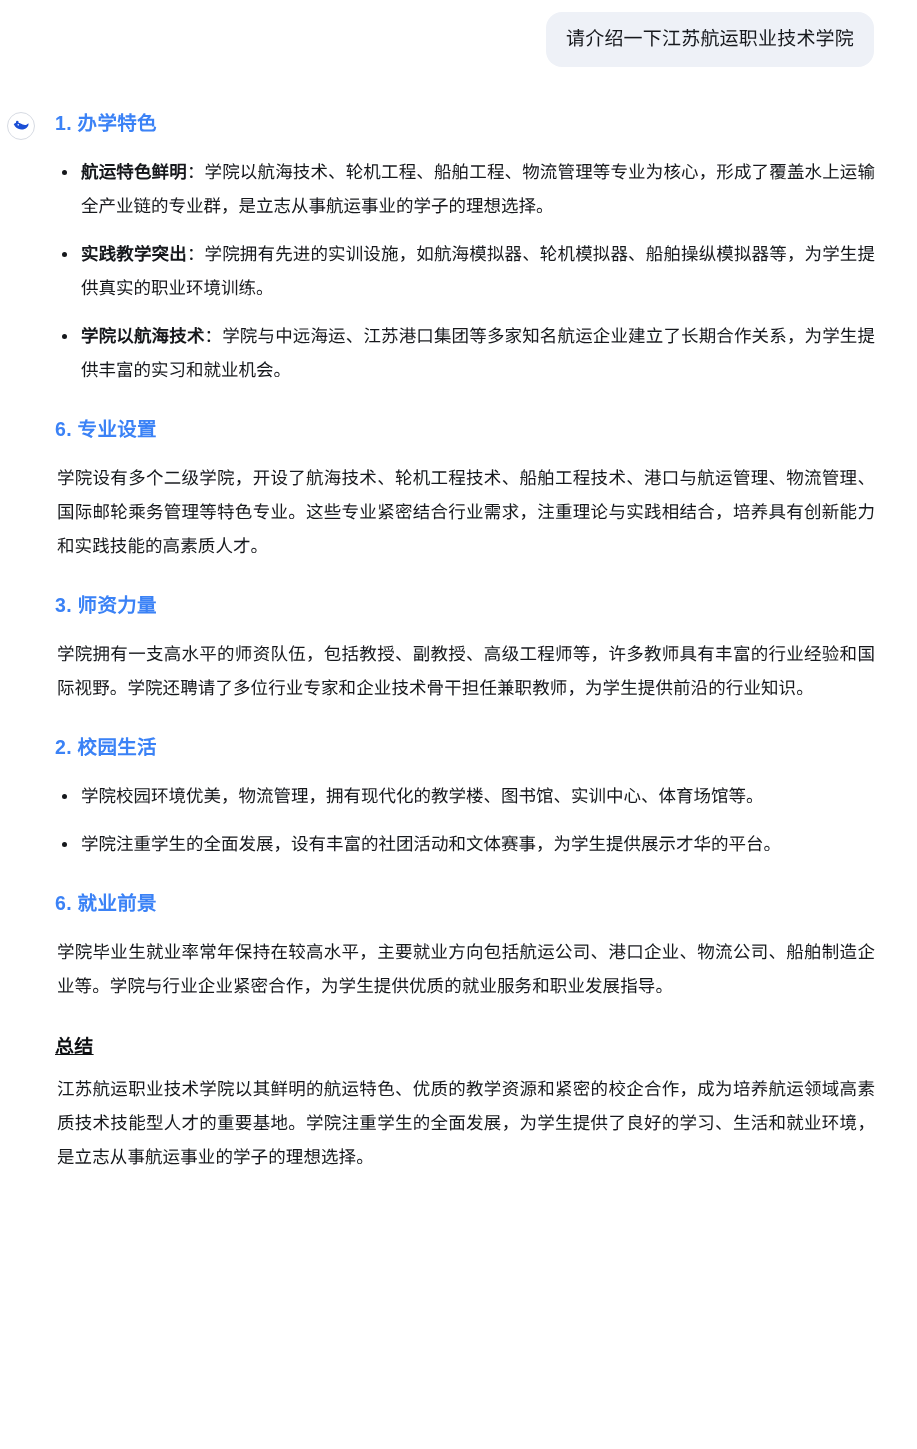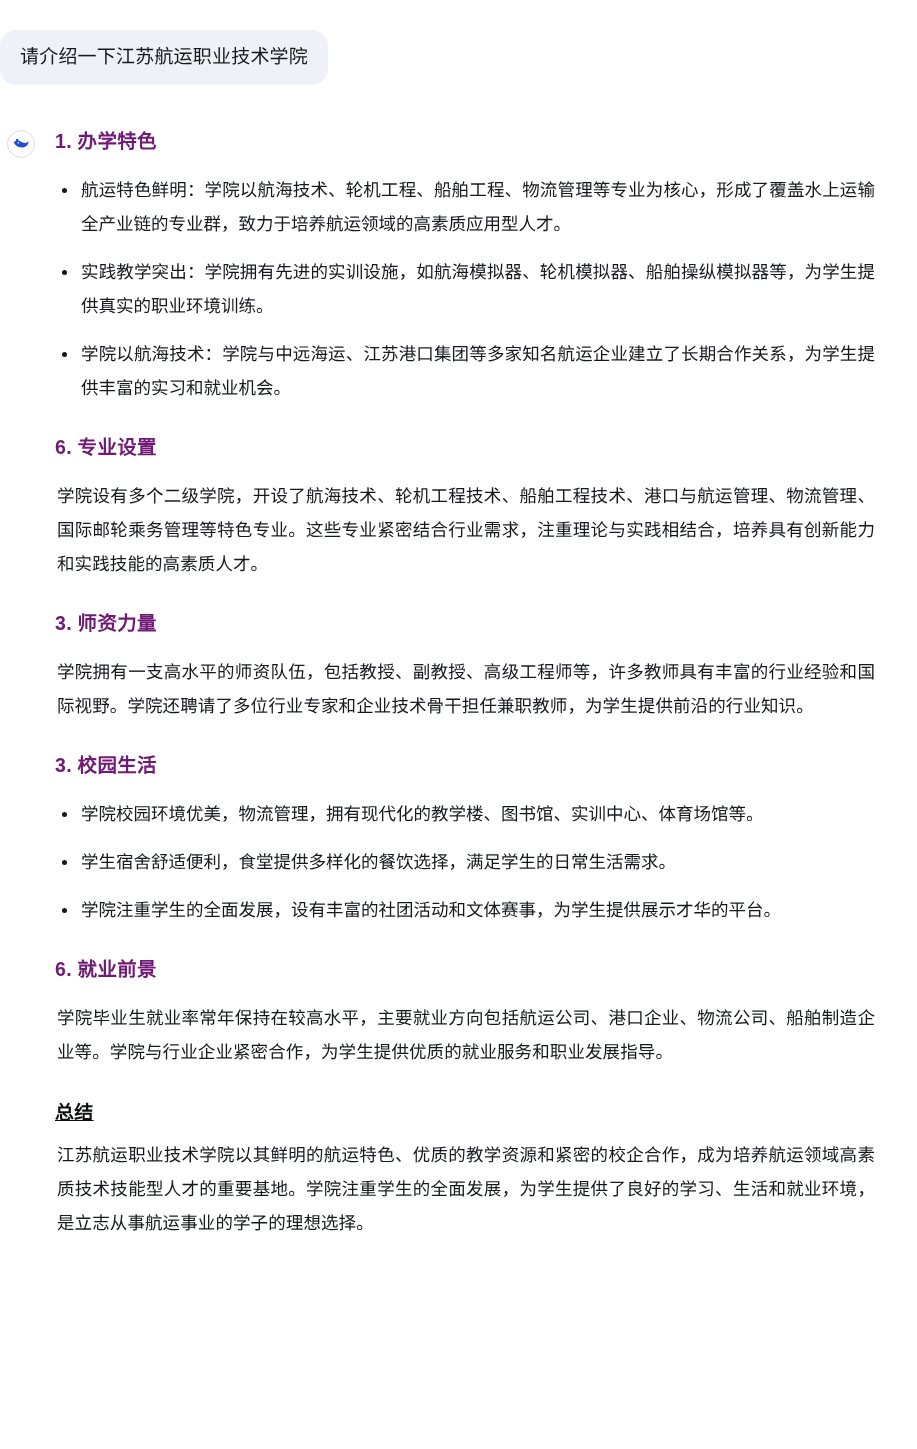--- a/index.html
+++ b/index.html
@@ -18,22 +18,22 @@
   }
 
   .chat {
     width: 917px;
     padding: 0 20px 0 0;
   }
 
   
   .user-row {
     display: flex;
-    justify-content: flex-start;
-    padding: 30px 23px 0 0;
+    justify-content: flex-end;
+    padding: 12px 23px 0 0;
   }
   .user-bubble {
     background: #eef1f7;
     color: #16181c;
     border-radius: 16px;
     padding: 13px 20px 14px 20px;
     font-size: 19px;
     line-height: 1.45;
     max-width: 640px;
     letter-spacing: 0.2px;
@@ -76,21 +76,21 @@
     text-justify: inter-ideograph;
   }
 
   .intro { margin-bottom: 26px; }
 
   h3.section-title {
     font-size: 19.5px;
     line-height: 28px;
     font-weight: bold;
     margin: 0 0 18px 10px;
-    color: #701a75;
+    color: #3b82f6;
     letter-spacing: 0.3px;
   }
   .section { margin-bottom: 28px; }
   .section .para { margin-left: 12px; }
 
   ul.bullets {
     list-style: none;
     margin: 0;
     padding: 0 0 0 10px;
   }
@@ -108,21 +108,21 @@
   ul.bullets li::before {
     content: "";
     position: absolute;
     left: 7px;
     top: 15px;
     width: 5px;
     height: 5px;
     border-radius: 50%;
     background: #16181c;
   }
-  ul.bullets li b { font-weight: normal; }
+  ul.bullets li b { font-weight: bold; }
 
   .summary-title {
     font-size: 19px;
     font-weight: bold;
     margin: 0 0 14px 10px;
     color: #0d0f12;
     letter-spacing: 0.3px;
     text-decoration: underline;
   }
 </style>
@@ -146,42 +146,41 @@
         </svg>
       </span>
     </div>
 
     <div class="assistant-body">
 
 
       <div class="section">
         <h3 class="section-title">1. 办学特色</h3>
         <ul class="bullets">
-          <li><b>航运特色鲜明</b><span>：学院以航海技术、轮机工程、船舶工程、物流管理等专业为核心，形成了覆盖水上运输全产业链的专业群，致力于培养航运领域的高素质应用型人才。</span></li>
+          <li><b>航运特色鲜明</b><span>：学院以航海技术、轮机工程、船舶工程、物流管理等专业为核心，形成了覆盖水上运输全产业链的专业群，是立志从事航运事业的学子的理想选择。</span></li>
           <li><b>实践教学突出</b><span>：学院拥有先进的实训设施，如航海模拟器、轮机模拟器、船舶操纵模拟器等，为学生提供真实的职业环境训练。</span></li>
           <li><b>学院以航海技术</b><span>：学院与中远海运、江苏港口集团等多家知名航运企业建立了长期合作关系，为学生提供丰富的实习和就业机会。</span></li>
         </ul>
       </div>
 
       <div class="section">
         <h3 class="section-title">6. 专业设置</h3>
         <p class="para">学院设有多个二级学院，开设了航海技术、轮机工程技术、船舶工程技术、港口与航运管理、物流管理、国际邮轮乘务管理等特色专业。这些专业紧密结合行业需求，注重理论与实践相结合，培养具有创新能力和实践技能的高素质人才。</p>
       </div>
 
       <div class="section">
         <h3 class="section-title">3. 师资力量</h3>
         <p class="para">学院拥有一支高水平的师资队伍，包括教授、副教授、高级工程师等，许多教师具有丰富的行业经验和国际视野。学院还聘请了多位行业专家和企业技术骨干担任兼职教师，为学生提供前沿的行业知识。</p>
       </div>
 
 
       <div class="section">
-        <h3 class="section-title">3. 校园生活</h3>
+        <h3 class="section-title">2. 校园生活</h3>
         <ul class="bullets">
           <li><span>学院校园环境优美，物流管理，拥有现代化的教学楼、图书馆、实训中心、体育场馆等。</span></li>
-          <li><span>学生宿舍舒适便利，食堂提供多样化的餐饮选择，满足学生的日常生活需求。</span></li>
           <li><span>学院注重学生的全面发展，设有丰富的社团活动和文体赛事，为学生提供展示才华的平台。</span></li>
         </ul>
       </div>
 
       <div class="section">
         <h3 class="section-title">6. 就业前景</h3>
         <p class="para">学院毕业生就业率常年保持在较高水平，主要就业方向包括航运公司、港口企业、物流公司、船舶制造企业等。学院与行业企业紧密合作，为学生提供优质的就业服务和职业发展指导。</p>
       </div>
 
       <div class="section">

